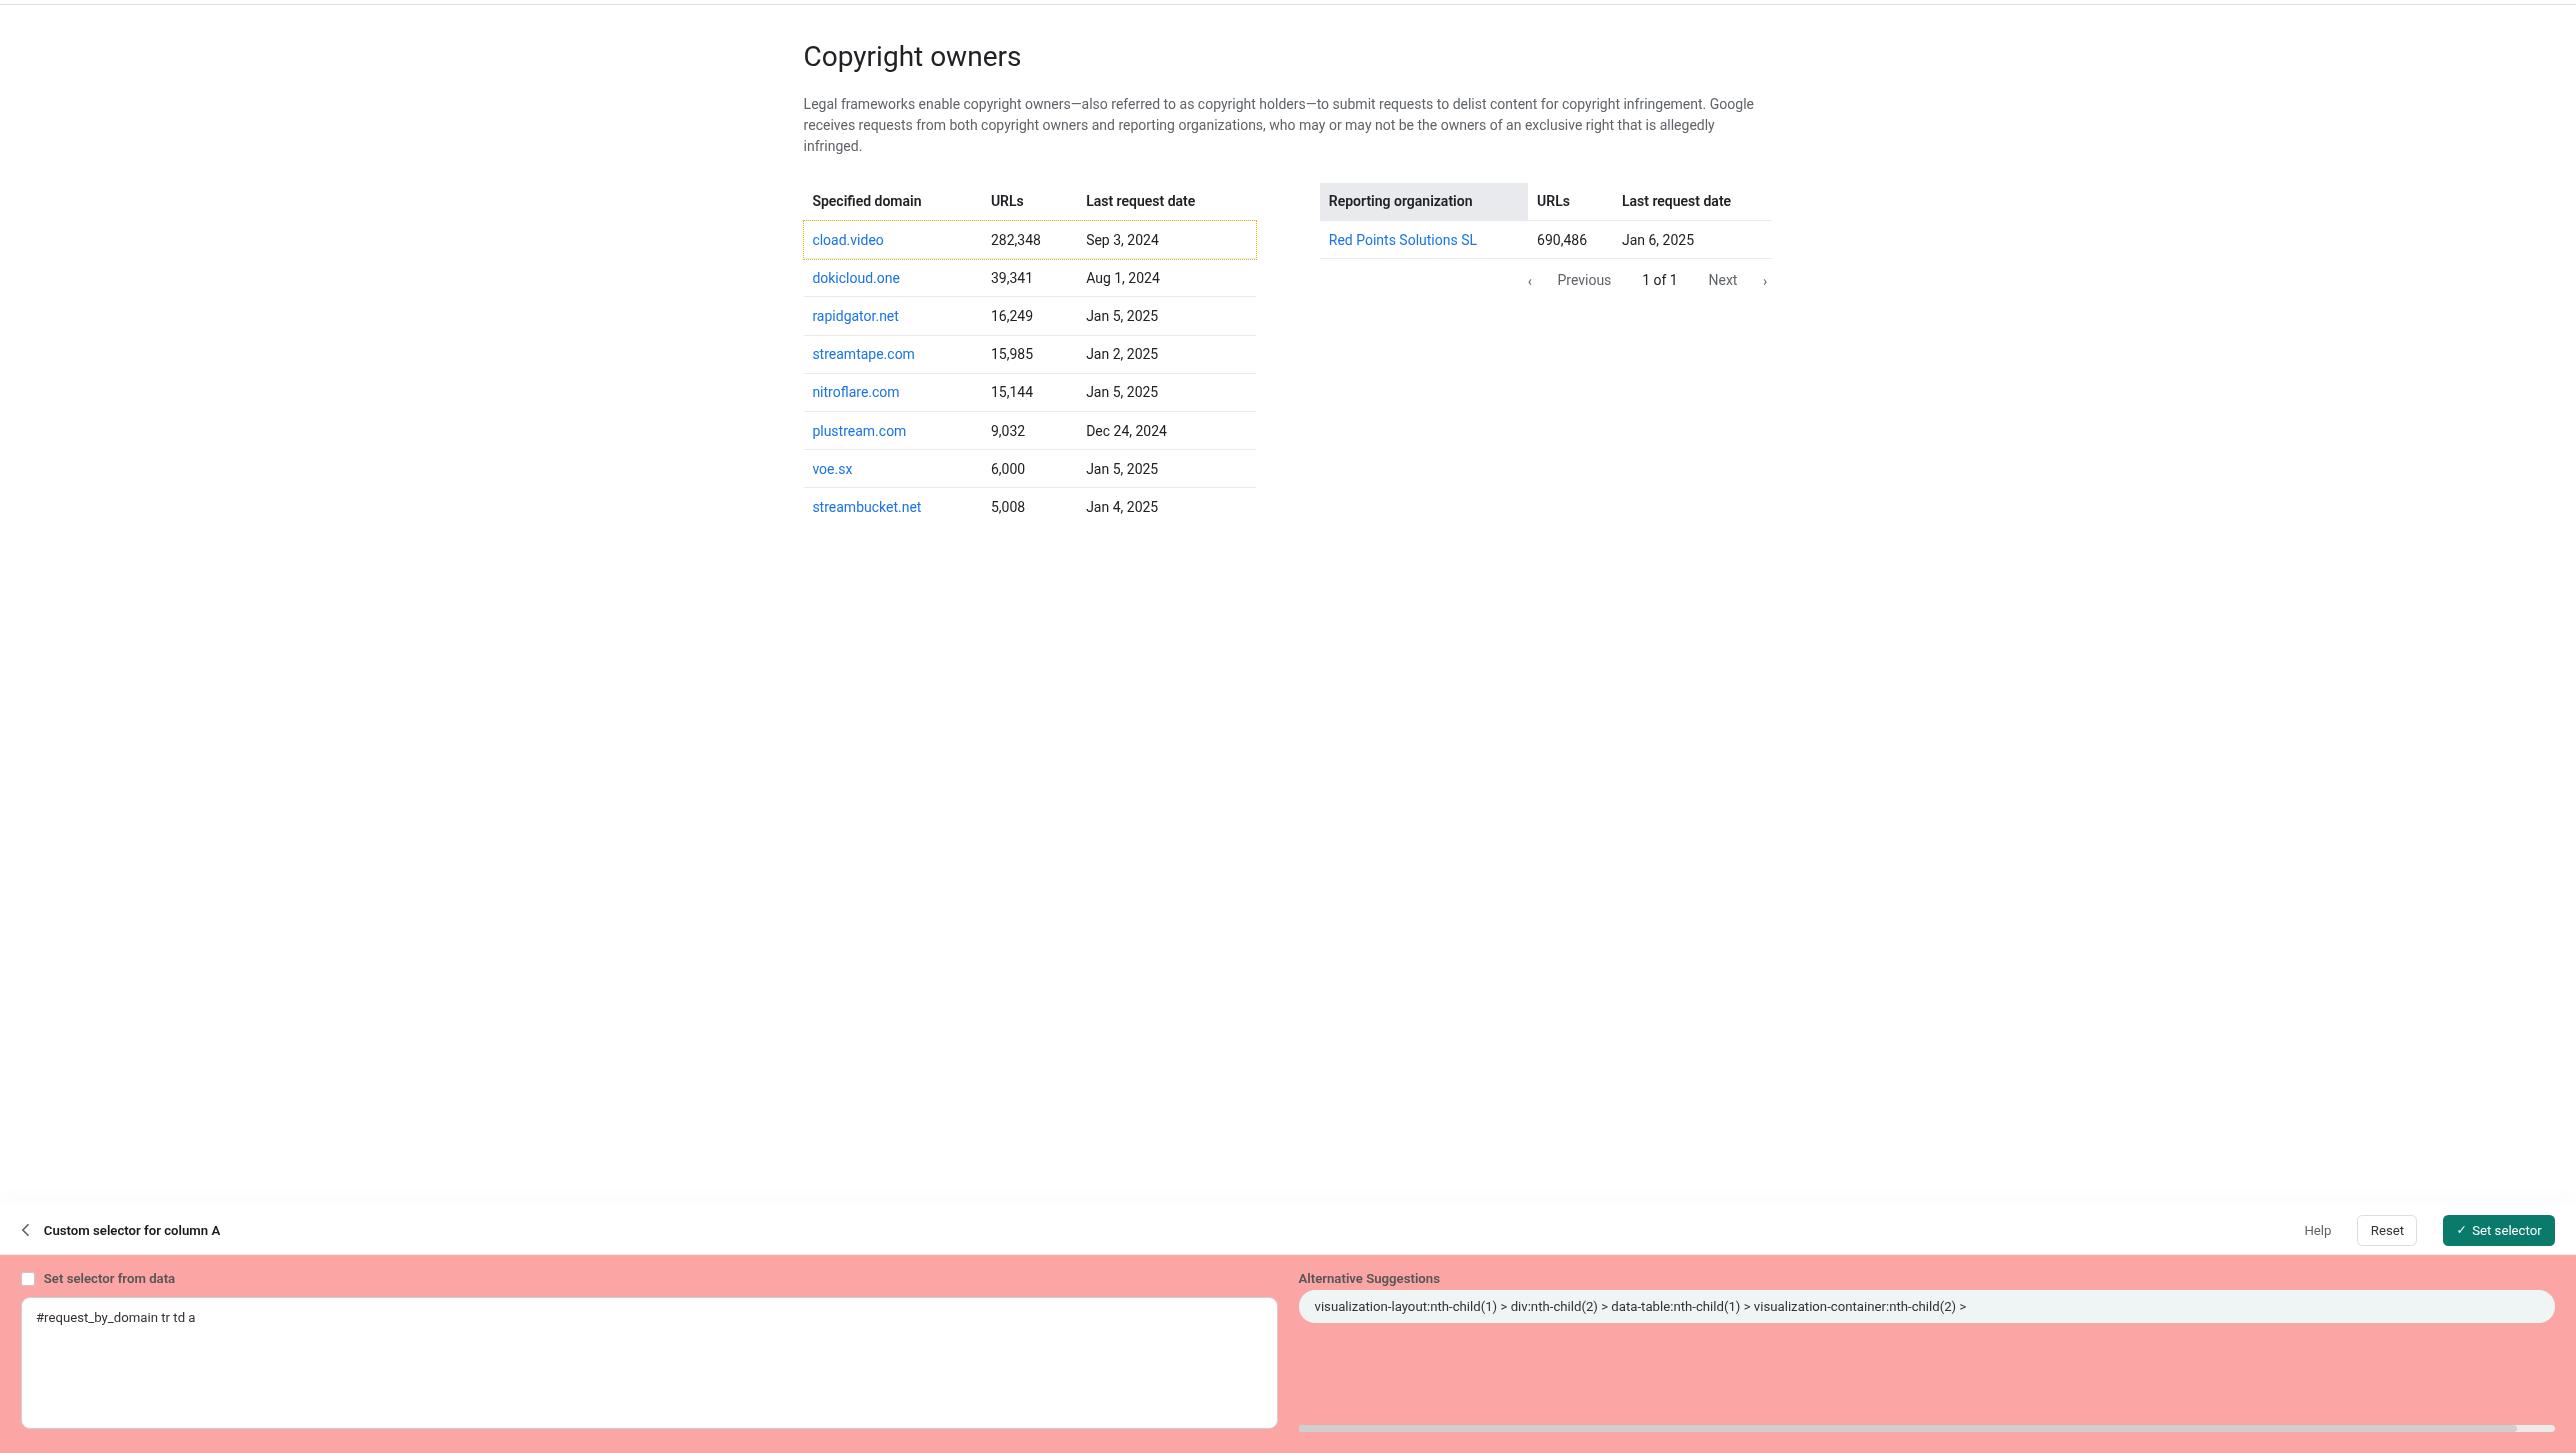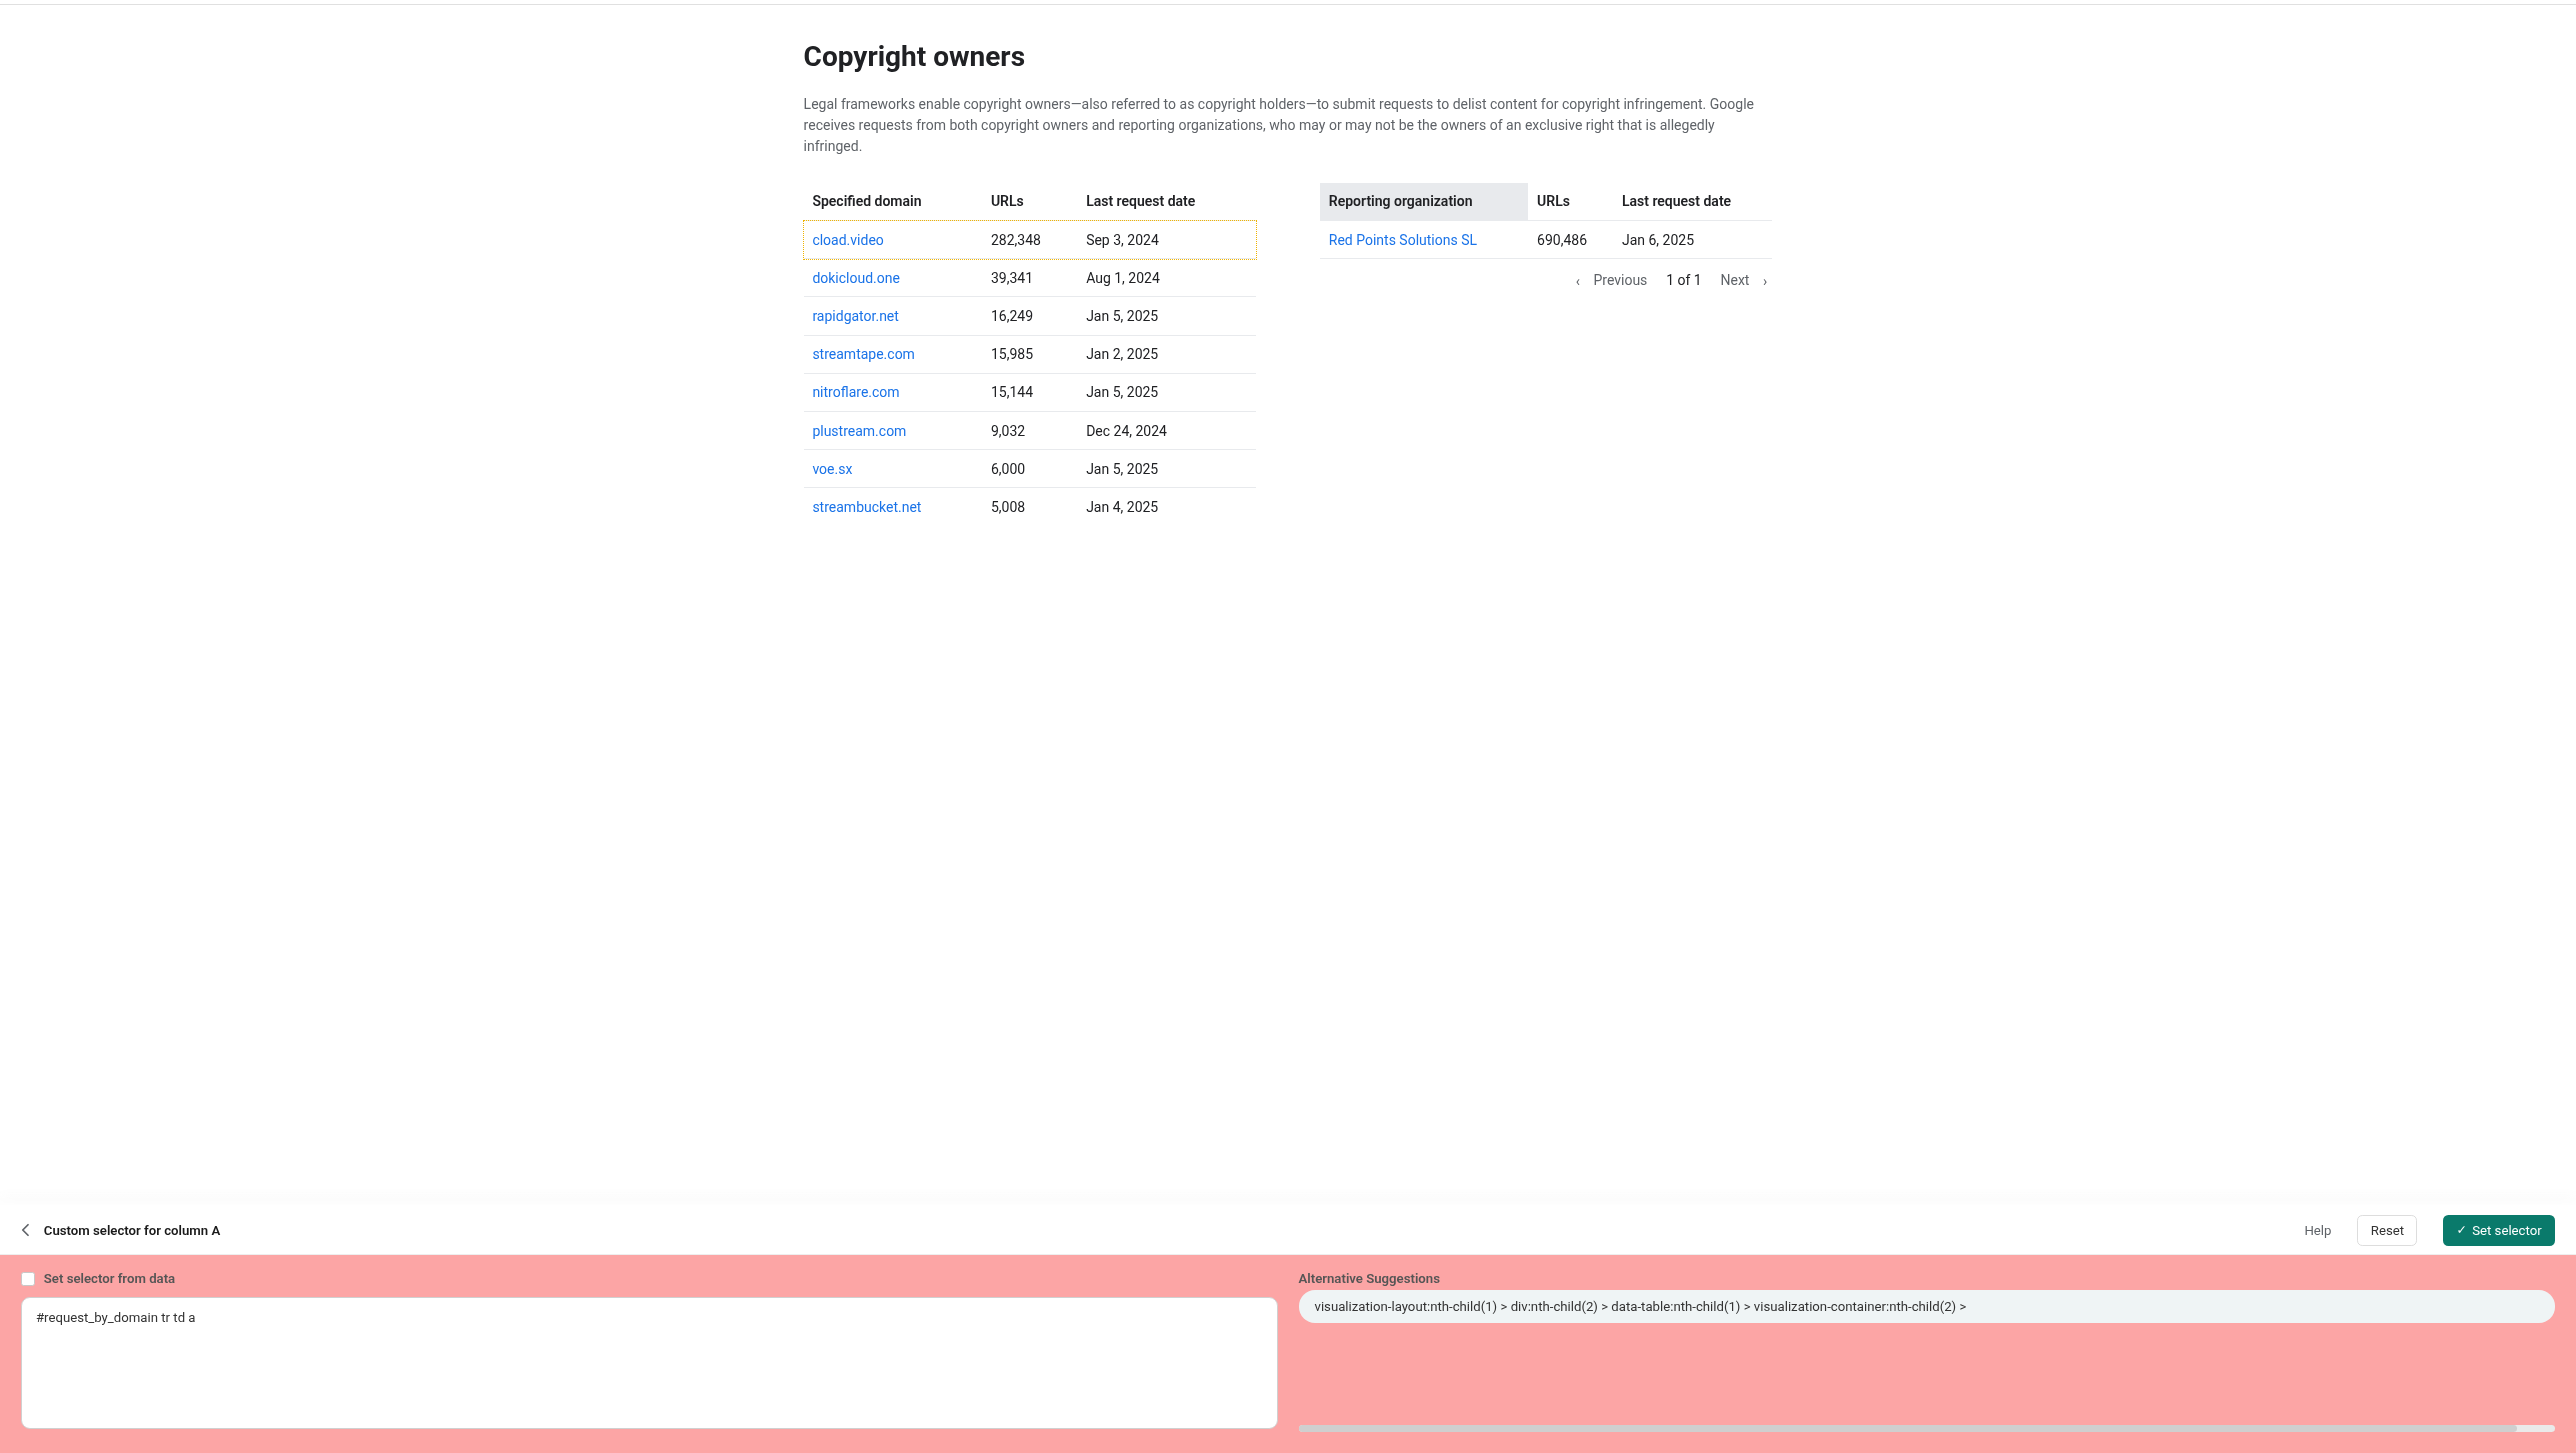--- a/index.html
+++ b/index.html
@@ -21,21 +21,21 @@
       margin-top: 3.5px;
       padding-bottom: 35px;
     }
     .content-container {
       max-width: 1004px;
       margin: 0 auto;
       padding: 35px 17.6px 0 17.6px;
     }
     .page-title {
       font-size: 28px;
-      font-weight: 700;
+      font-weight: 400;
       color: #202124;
       margin-bottom: 21px;
     }
     .page-description {
       font-size: 14px;
       color: #5f6368;
       line-height: 1.5;
       margin-bottom: 26.4px;
     }
     .tables-row {
@@ -79,21 +79,21 @@
     .pagination {
       text-align: right;
       padding: 12.3px 5.3px;
       border-top: 0.9px solid #e8eaed;
       font-size: 14px;
       color: #5f6368;
     }
     .pagination .nav-link {
       color: #5f6368;
       cursor: pointer;
-      margin: 0 10px;
+      margin: 0 22px;
     }
     .pagination .page-info {
       color: #202124;
       margin: 0 5.3px;
     }
     .pagination .chev {
       font-size: 14px;
       vertical-align: middle;
     }
     

